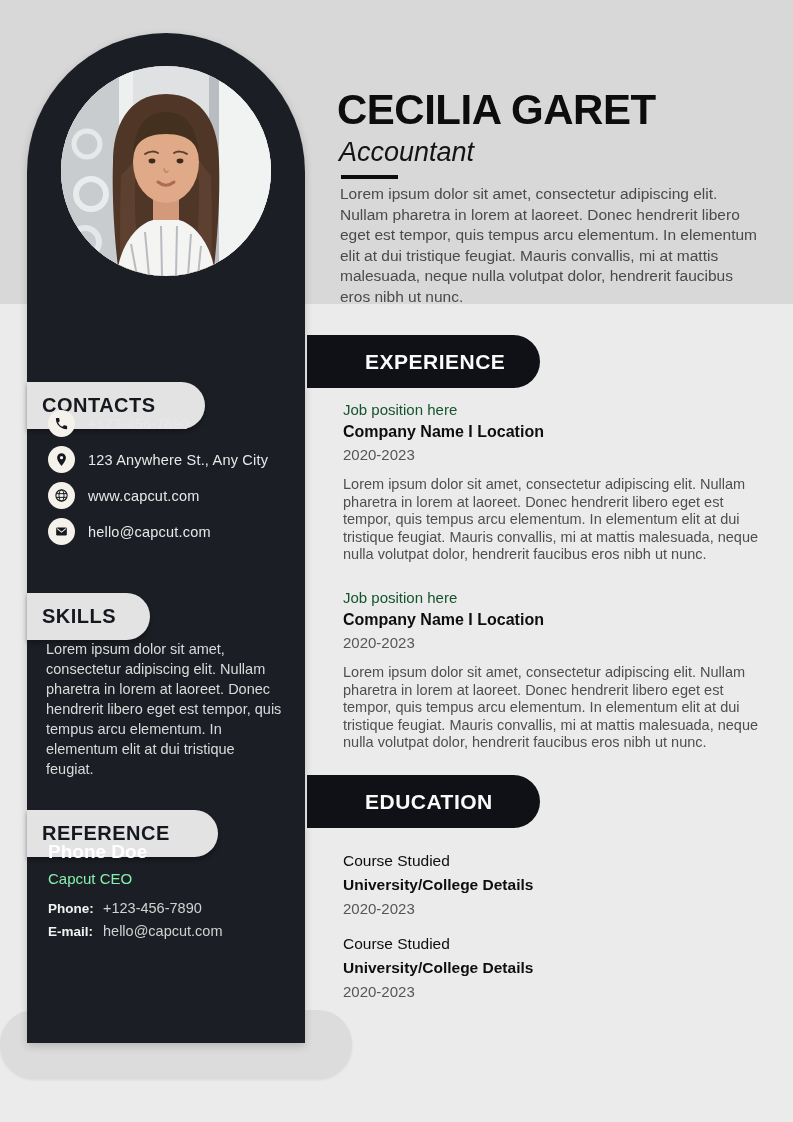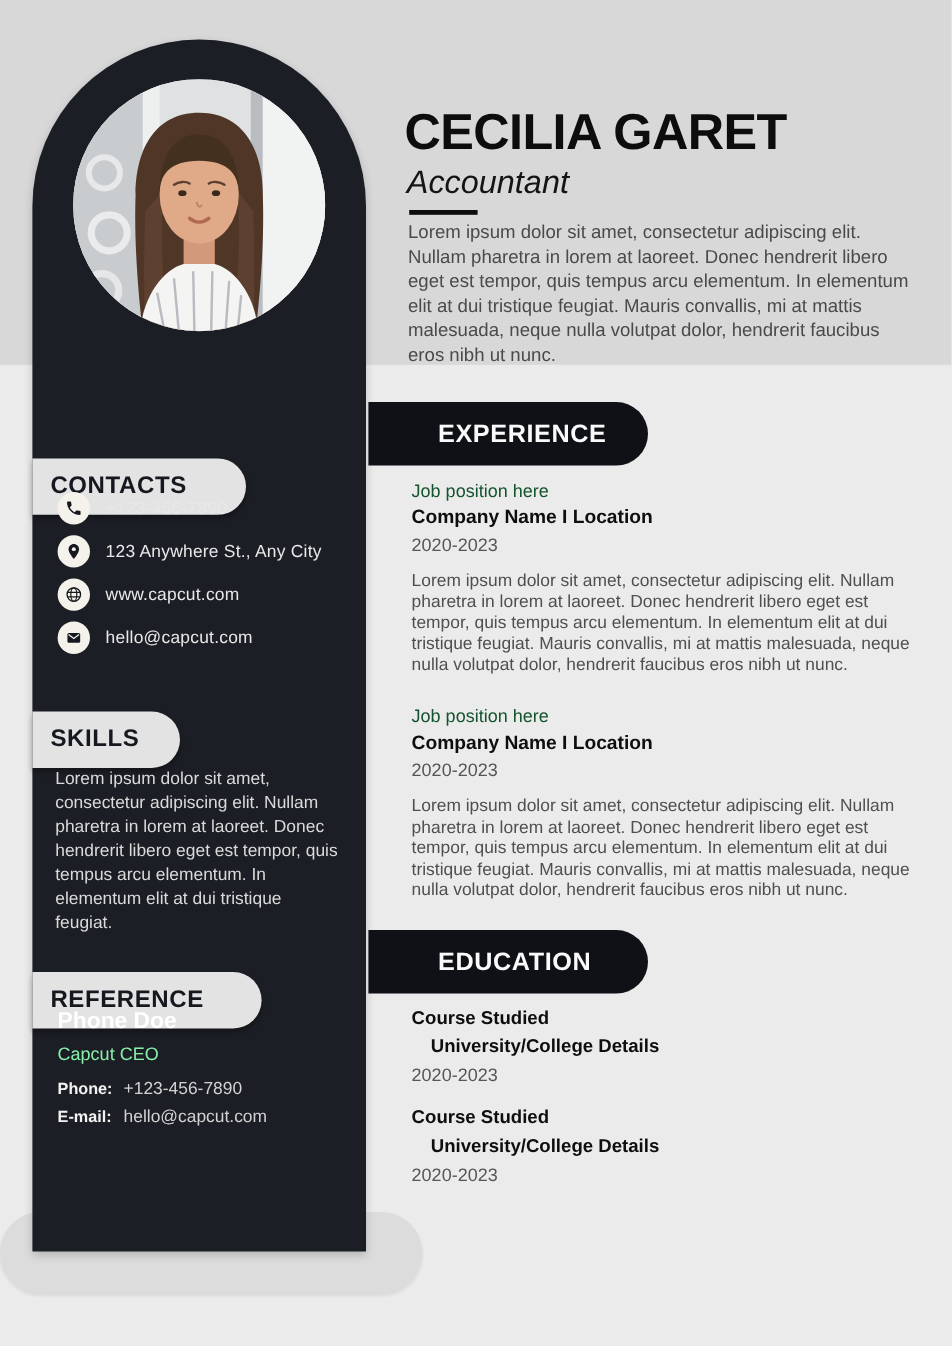--- a/index.html
+++ b/index.html
@@ -57,22 +57,22 @@
   .pill-education{top:775px;}
   .entry{position:absolute;left:343px;width:422px;}
   .exp-entry-1{top:401px;}
   .exp-entry-2{top:589px;}
   .edu-entry-1{top:840px;}
   .edu-entry-2{top:923px;}
   .entry-position{font-size:15px;color:#14532d;margin:0 0 5px 0;}
   .entry-company{font-size:16px;font-weight:bold;color:#0e0e0e;margin:0 0 5px 0;}
   .entry-dates{font-size:15px;color:#565656;margin:0 0 13px 0;}
   .entry-desc{font-size:14.5px;line-height:17.6px;color:#4f4f4f;margin:0;}
-  .edu-course{font-size:15.5px;font-weight:bold;color:#0e0e0e;margin:0 0 6px 0;}
-  .edu-school{font-size:15.5px;font-weight:bold;color:#0e0e0e;margin:0 0 6px 16px;}
+  .edu-course{font-size:15.5px;font-weight:normal;color:#0e0e0e;margin:12px 0 6px 0;}
+  .edu-school{font-size:15.5px;font-weight:bold;color:#0e0e0e;margin:0 0 6px 0;}
   .edu-dates{font-size:15px;color:#565656;margin:0;}
 </style>
 </head>
 <body>
 
 <div class="header-band"></div>
 <div class="bottom-pill"></div>
 
 <div class="sidebar">
 

